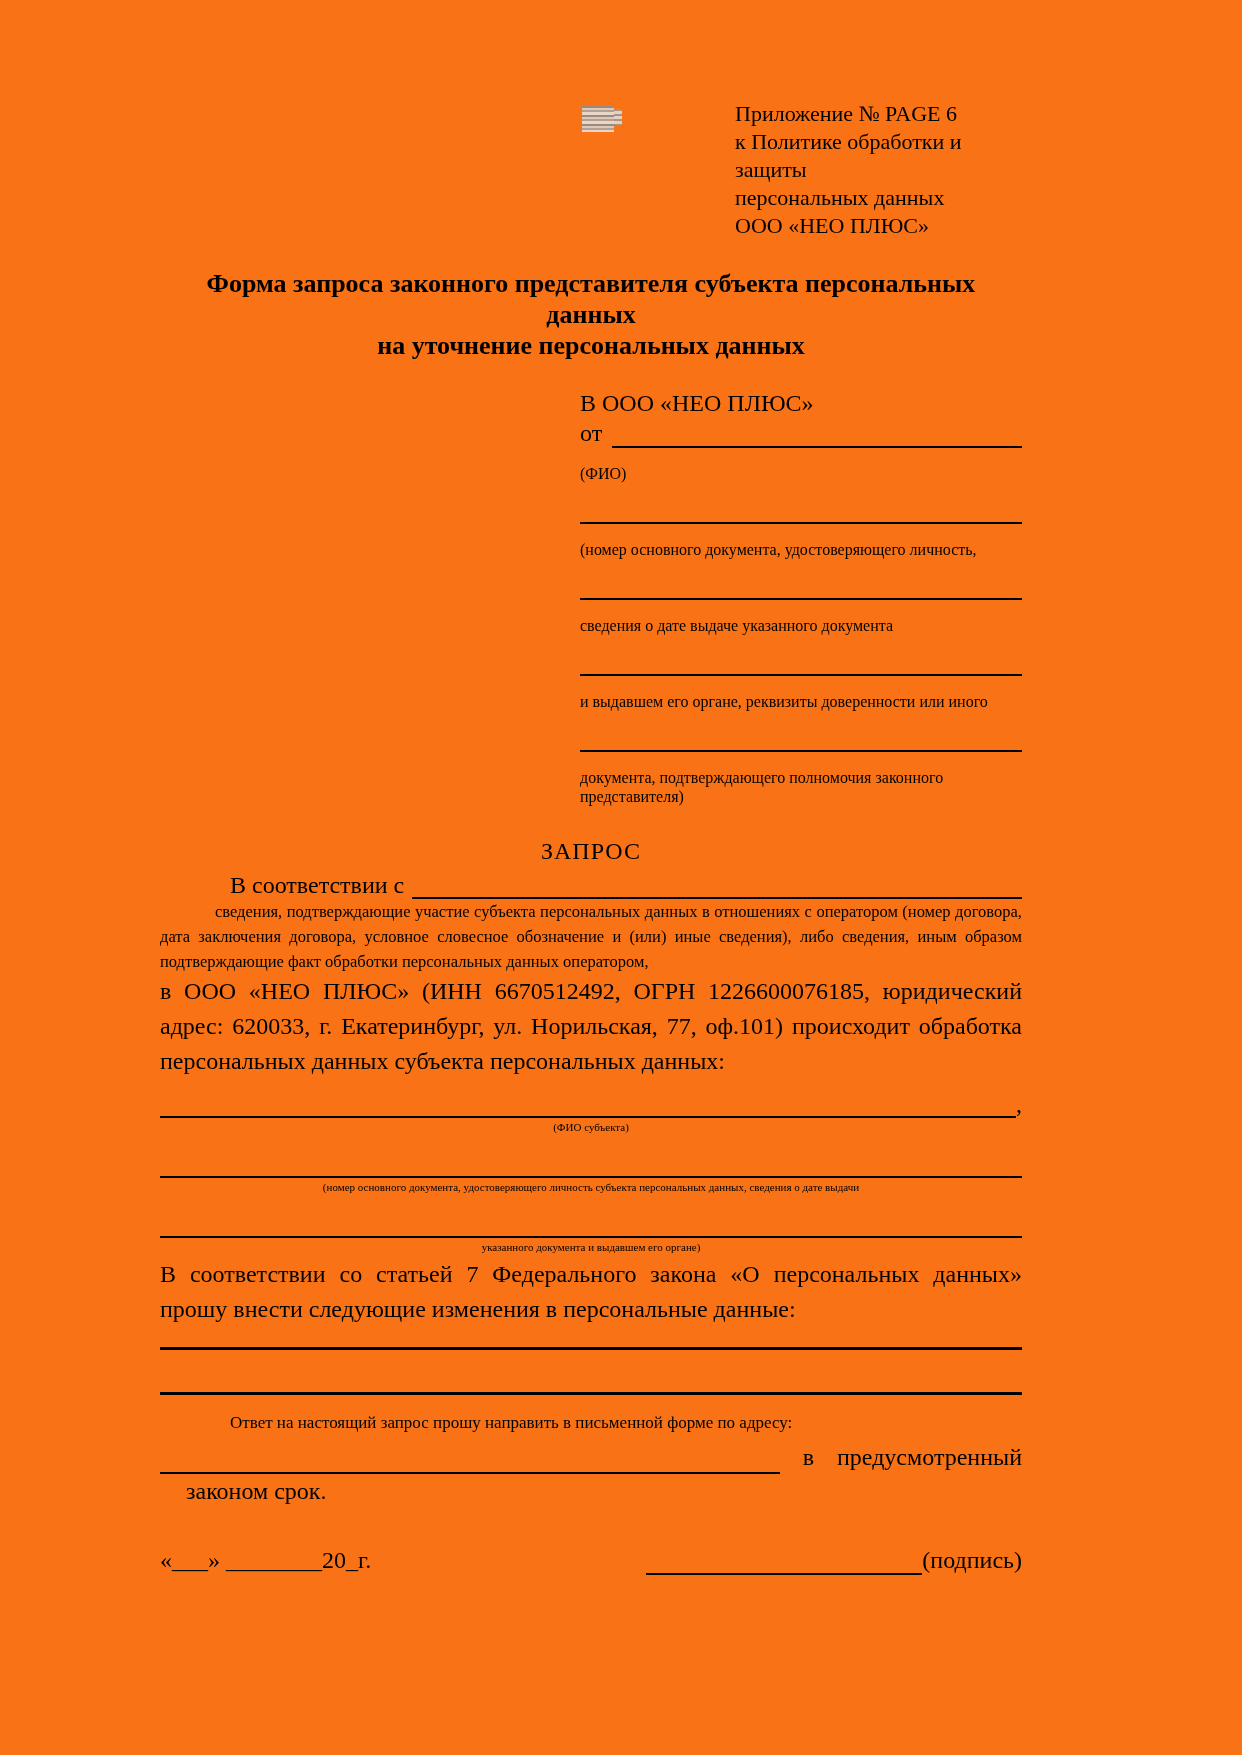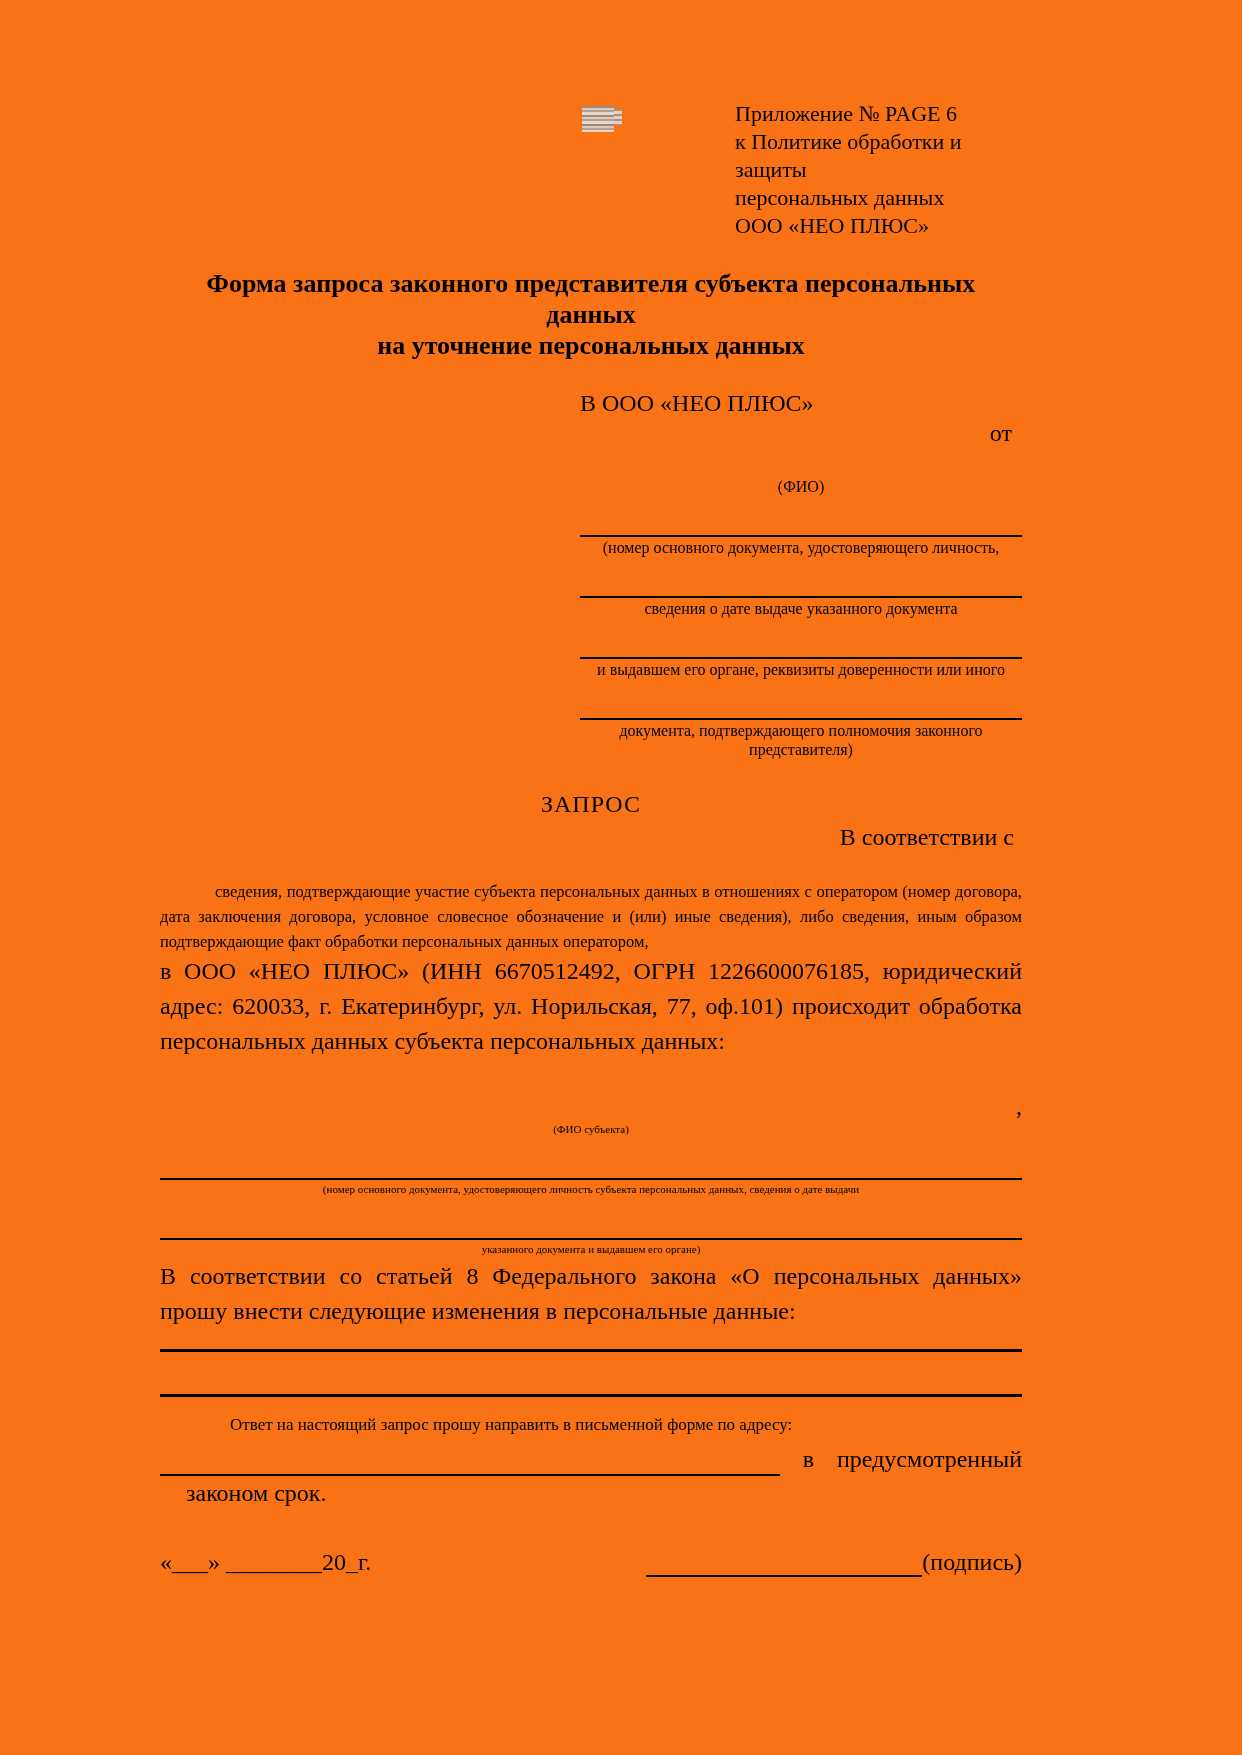--- a/index.html
+++ b/index.html
@@ -56,31 +56,30 @@
     line-height: 31px;
   }
   
   .addr {
     margin-top: 27px;
     margin-left: 420px;
     width: 442px;
     font-size: 24px;
     line-height: 30px;
   }
-  .row-flex { display: flex; align-items: flex-end; flex-direction: column; }
+  .row-flex { display: flex; align-items: flex-end; }
   .fill-line {
     flex: 1 1 auto;
     border-bottom: 2px solid #000;
     height: 26px;
   }
   .caption {
     font-size: 16px;
     line-height: 19px;
-    text-align: center;
-    padding-top: 1px;
+    padding-top: 16px;
   }
   .field-group { margin-top: 23px; }
   .field-line {
     border-bottom: 2px solid #000;
     height: 16px;
   }
   .zapros {
     margin-top: 32px;
     text-align: center;
     font-size: 24px;
@@ -204,21 +203,21 @@
 
     <div class="field-group">
       <div class="field-line"></div>
       <div class="wide-caption">(номер основного документа, удостоверяющего личность субъекта персональных данных, сведения о дате выдачи</div>
     </div>
     <div class="field-group">
       <div class="field-line"></div>
       <div class="wide-caption">указанного документа и выдавшем его органе)</div>
     </div>
 
-    <div class="para">В соответствии со статьей 8 Федерального закона «О персональных данных» прошу внести следующие изменения в персональные данные:</div>
+    <div class="para">В соответствии со статьей 7 Федерального закона «О персональных данных» прошу внести следующие изменения в персональные данные:</div>
 
     <div class="blank-wide"></div>
     <div class="blank-wide"></div>
 
     <div class="answer-para">Ответ на настоящий запрос прошу направить в письменной форме по адресу:</div>
 
     <div class="answer-row">
       <div class="fill-line"></div>
       <span>в</span>
       <span>предусмотренный</span>

